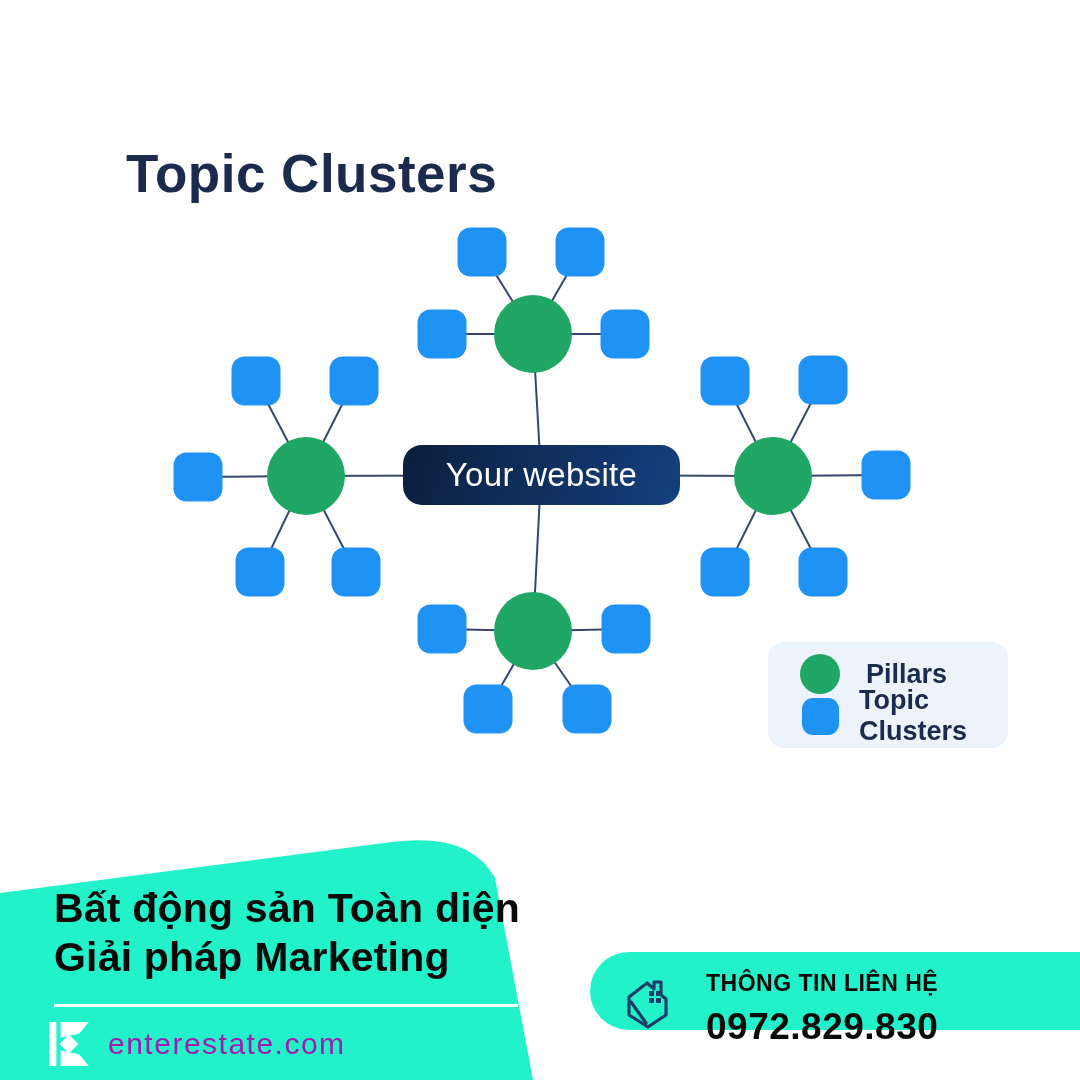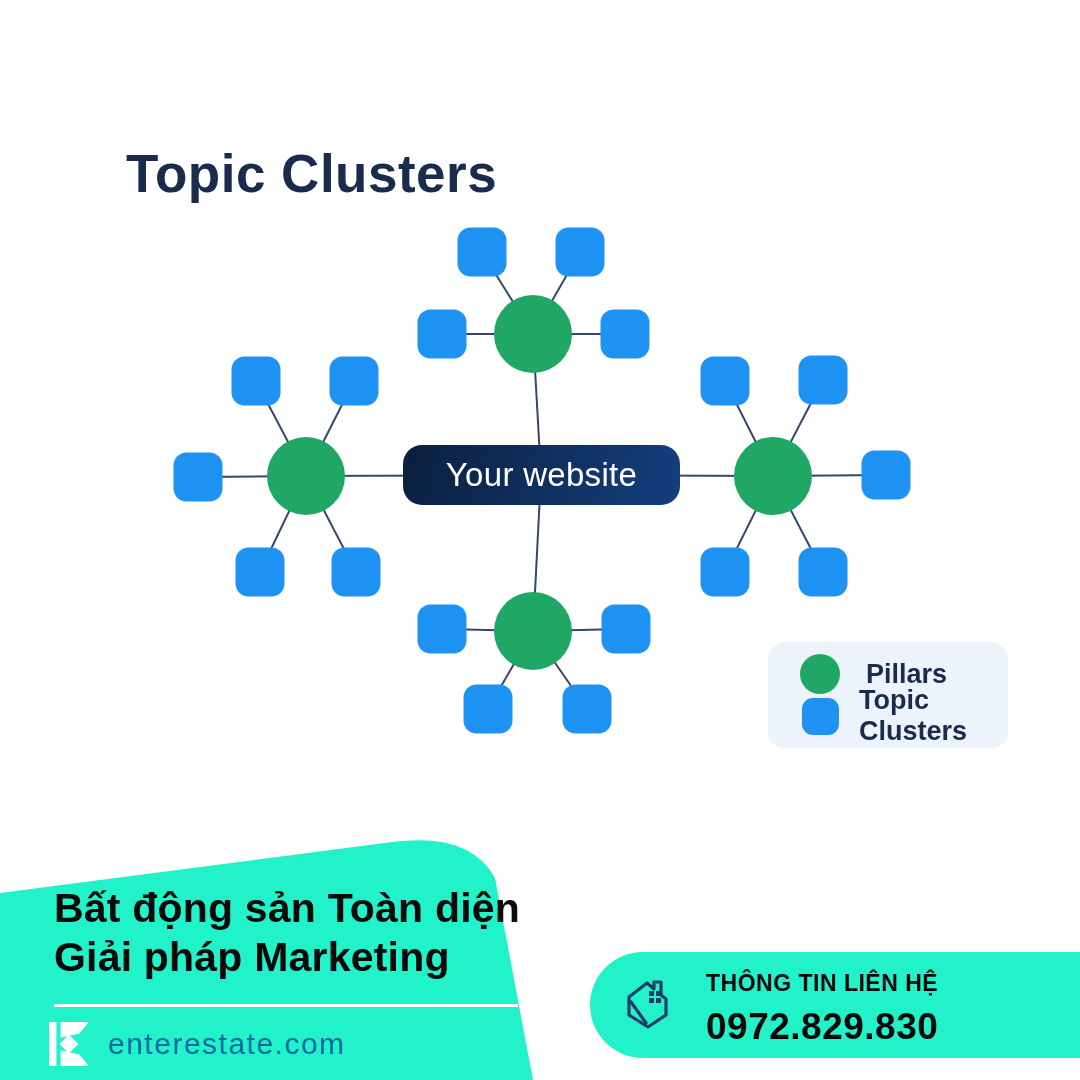--- a/index.html
+++ b/index.html
@@ -49,26 +49,26 @@
   .banner-text{
     left:54px;top:884px;color:var(--text_black);
     font-size:41px;font-weight:700;line-height:49px;letter-spacing:0.2px;
   }
   .divider{
     left:54px;top:1004px;width:464px;height:3px;background:#ffffff;
   }
   .logo{left:48px;top:1021px;}
   .website-url{
     left:108px;top:1026px;height:36px;display:flex;align-items:center;
-    color:#0369a1;font-size:30px;font-weight:400;letter-spacing:1.5px;
+    color:#a21caf;font-size:30px;font-weight:400;letter-spacing:1.5px;
   }
 
   
   .contact-pill{
-    left:590px;top:952px;width:490px;height:106px;
+    left:590px;top:952px;width:490px;height:78px;
     background:var(--teal);
     border-radius:53px 0 0 53px;
   }
   .house-icon{position:absolute;left:34px;top:25px;}
   .contact-text{
     position:absolute;left:116px;top:18px;
     display:flex;flex-direction:column;gap:9px;
   }
   .contact-heading{
     color:var(--text_black);font-size:23px;font-weight:700;letter-spacing:0.5px;

